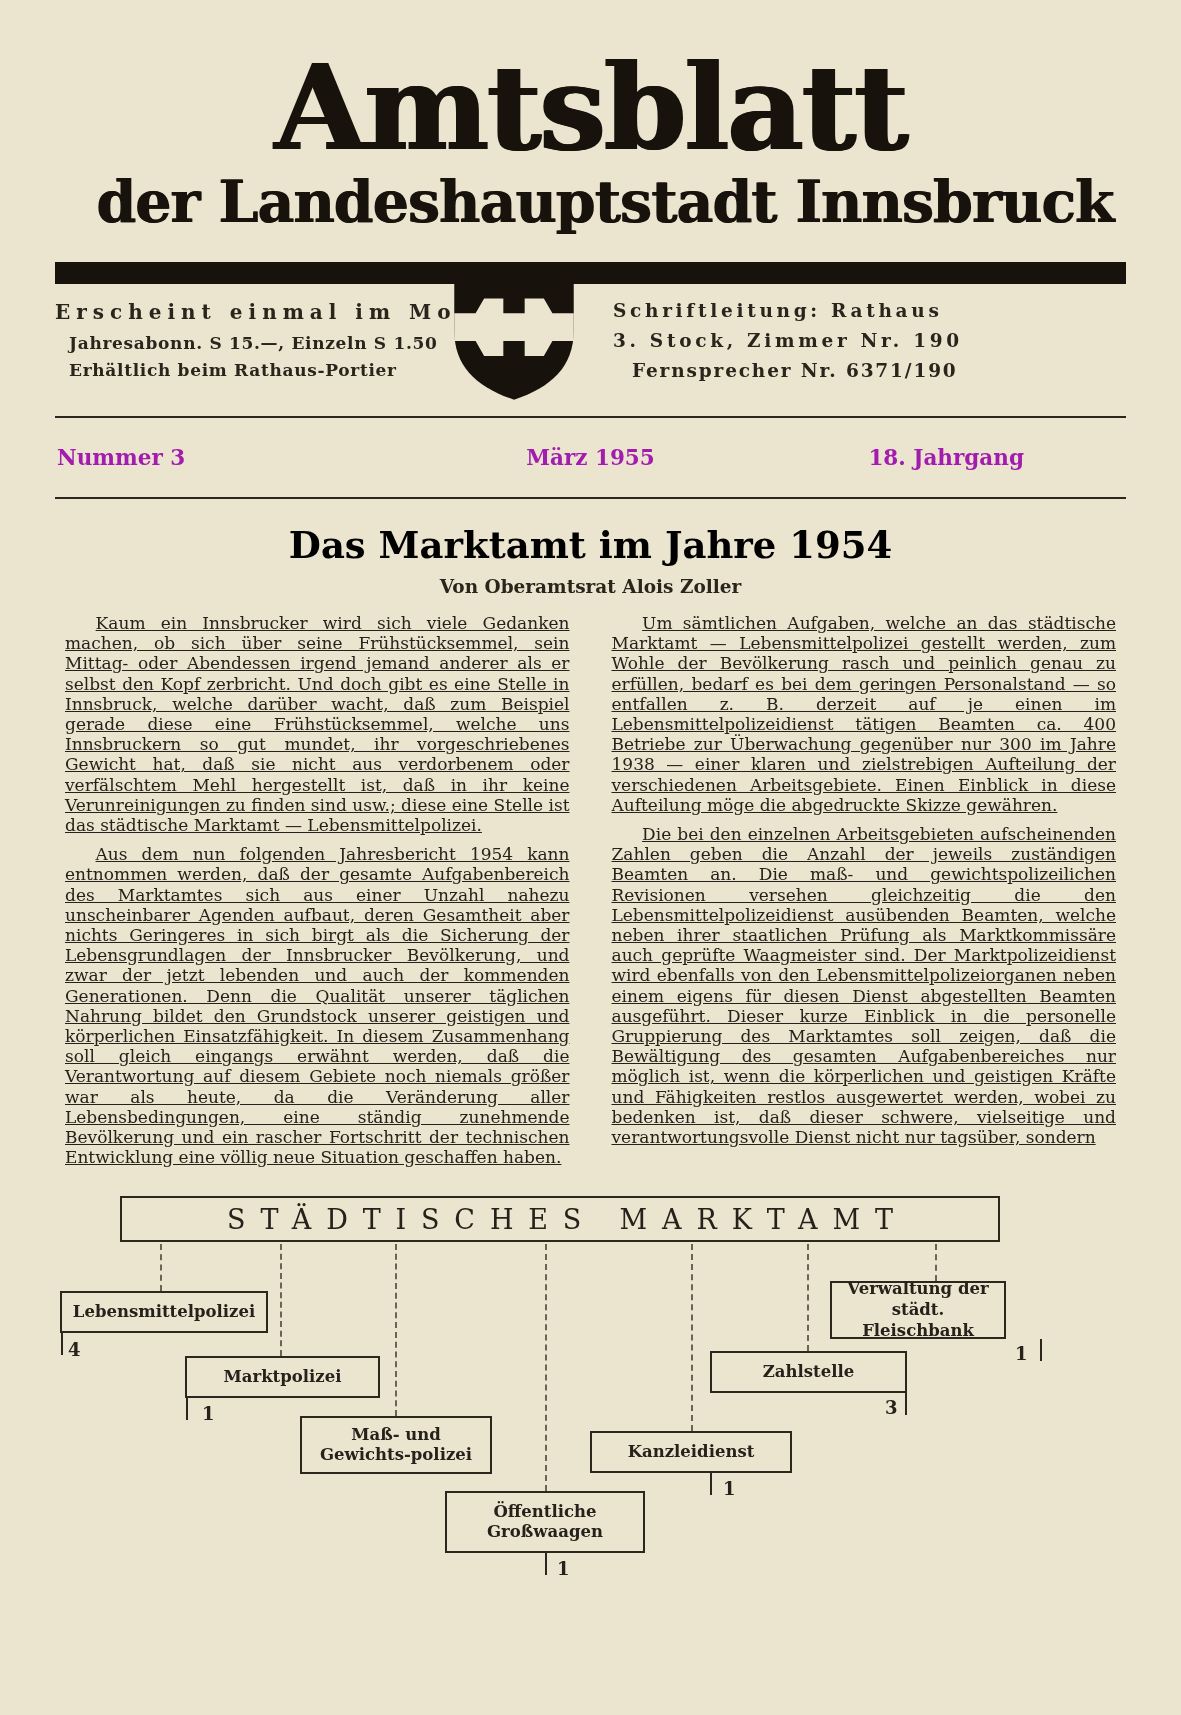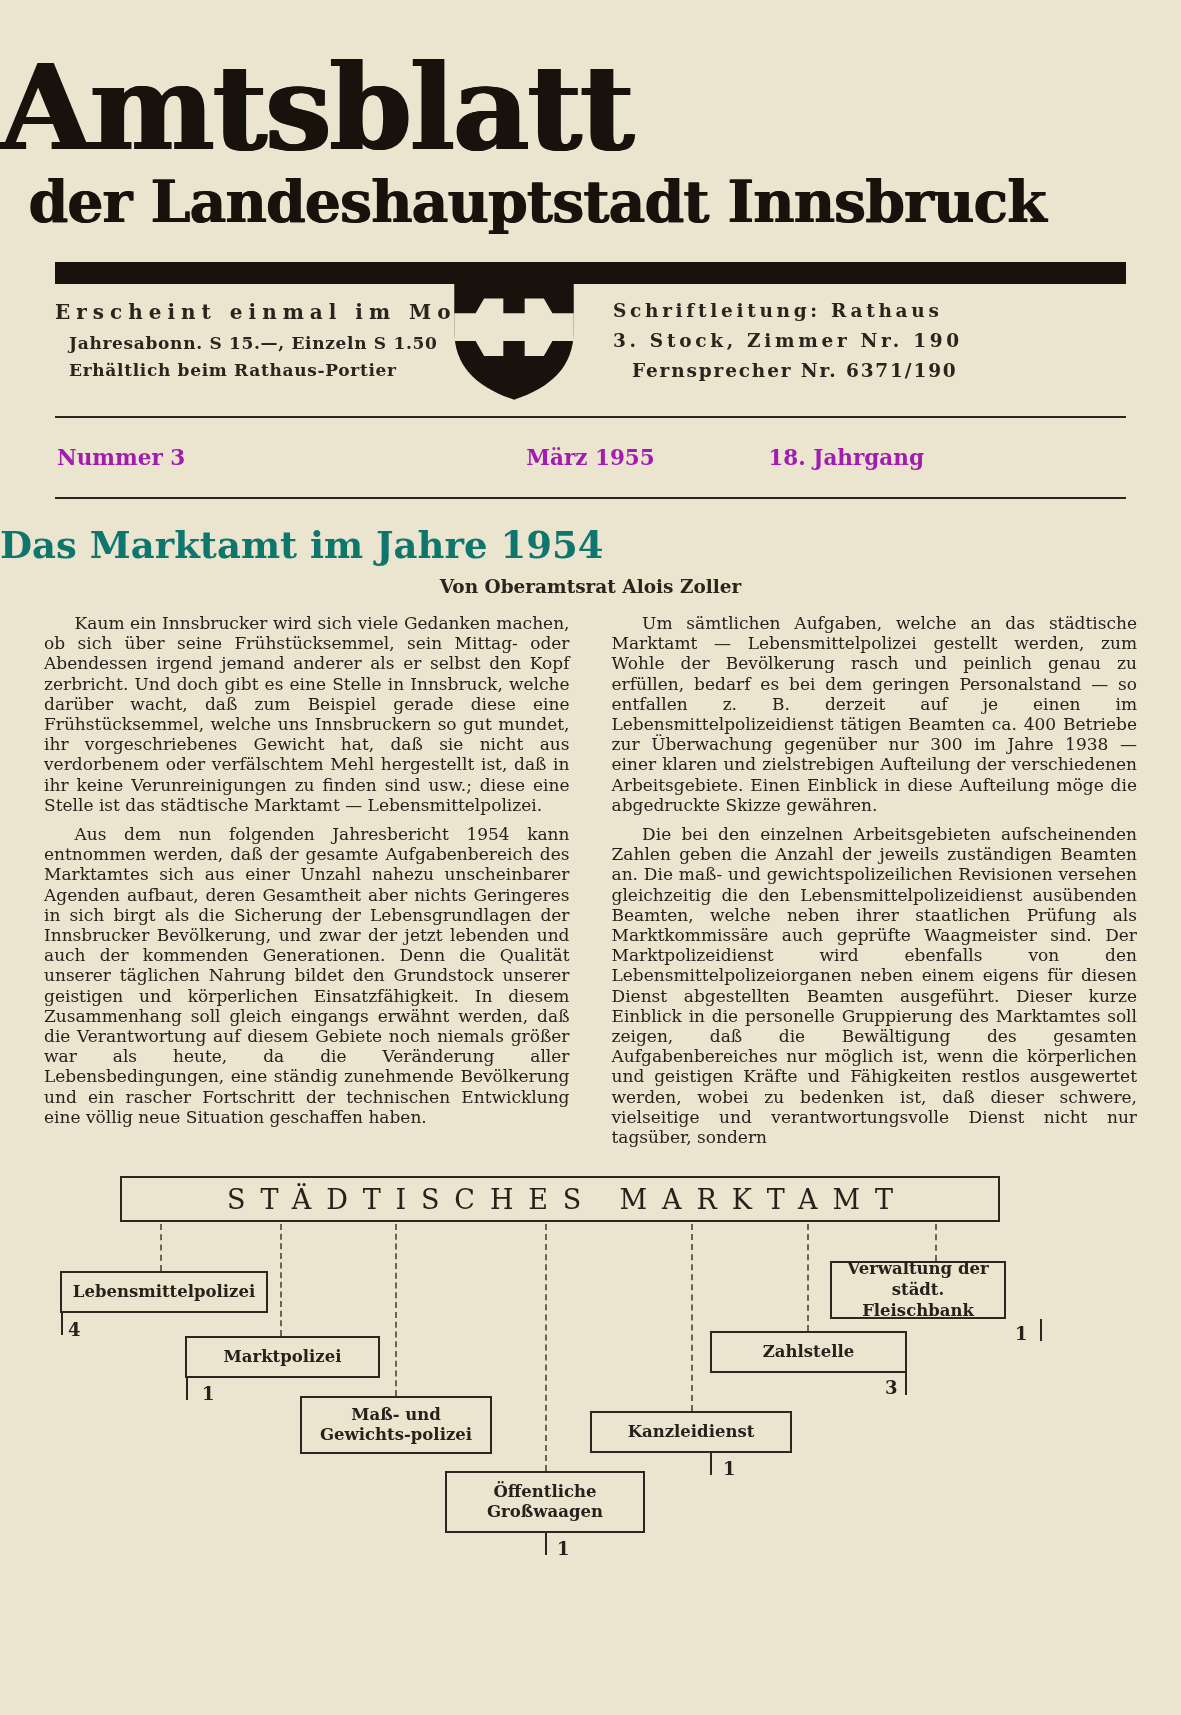--- a/index.html
+++ b/index.html
@@ -5,21 +5,21 @@
   * { margin:0; padding:0; box-sizing:border-box; }
   html,body { width:1181px; height:1715px; }
   body {
     background:#ebe4cf;
     color:#24201a;
     font-family:"DejaVu Serif", serif;
     overflow:hidden;
     position:relative;
   }
   
-  .masthead { padding-top:52px; }
+  .masthead { padding-top:52px; text-align:center; }
   .mast1 {
     font-size:118px; font-weight:bold; line-height:.95;
     letter-spacing:-2px;
     text-shadow:1.5px 0 #17130c, -1px 0 #17130c;
     color:#17130c;
   }
   .mast2 {
     margin-top:8px; font-size:57px; font-weight:bold; line-height:1.05;
     letter-spacing:-1px;
     text-shadow:1px 0 #17130c;
@@ -39,25 +39,25 @@
   .r3 { letter-spacing:.1em;margin-left:19px; }
   
   .issue-row {
     margin:24px 55px 0; display:flex; align-items:center;
     border-top:2px solid #2b261e; border-bottom:2px solid #2b261e;
     padding:27px 2px; font-size:21.5px; font-weight:bold; color:#a21caf;
   }
   .issue-row span { flex:1; }
   .issue-num { text-align:left; }
   .issue-date { text-align:center; }
-  .issue-vol { text-align:left; }
+  .issue-vol { text-align:center; }
   
-  .art-title { margin-top:24px; text-align:left; font-size:37px; font-weight:bold; color:#0f766e; letter-spacing:0; }
+  .art-title { margin-top:24px; text-align:center; font-size:37px; font-weight:bold; color:#000000; letter-spacing:0; }
   .art-byline { margin-top:9px; text-align:center; font-size:18.5px; font-weight:bold; color:#2a251c; }
-  .columns { margin:16px 44px 0; display:flex; gap:42px; }
+  .columns { margin:16px 65px 0; display:flex; gap:42px;text-decoration:underline; }
   .col { flex:1; text-align:justify; font-size:17px; line-height:20.2px; color:#26221b; }
   .col p { margin:0 0 9px 0; text-indent:1.8em; }
   
   .diagram { position:relative; margin:20px 55px 0; height:420px; font-family:"DejaVu Serif", serif; }
   .dg-title {
     position:absolute; left:65px; top:0; width:880px; height:46px;
     border:2px solid #2b261e; display:flex; align-items:center; justify-content:center;
     font-size:27px; letter-spacing:.55em; color:#26221b; padding-left:.55em;
   }
   .dbox {

